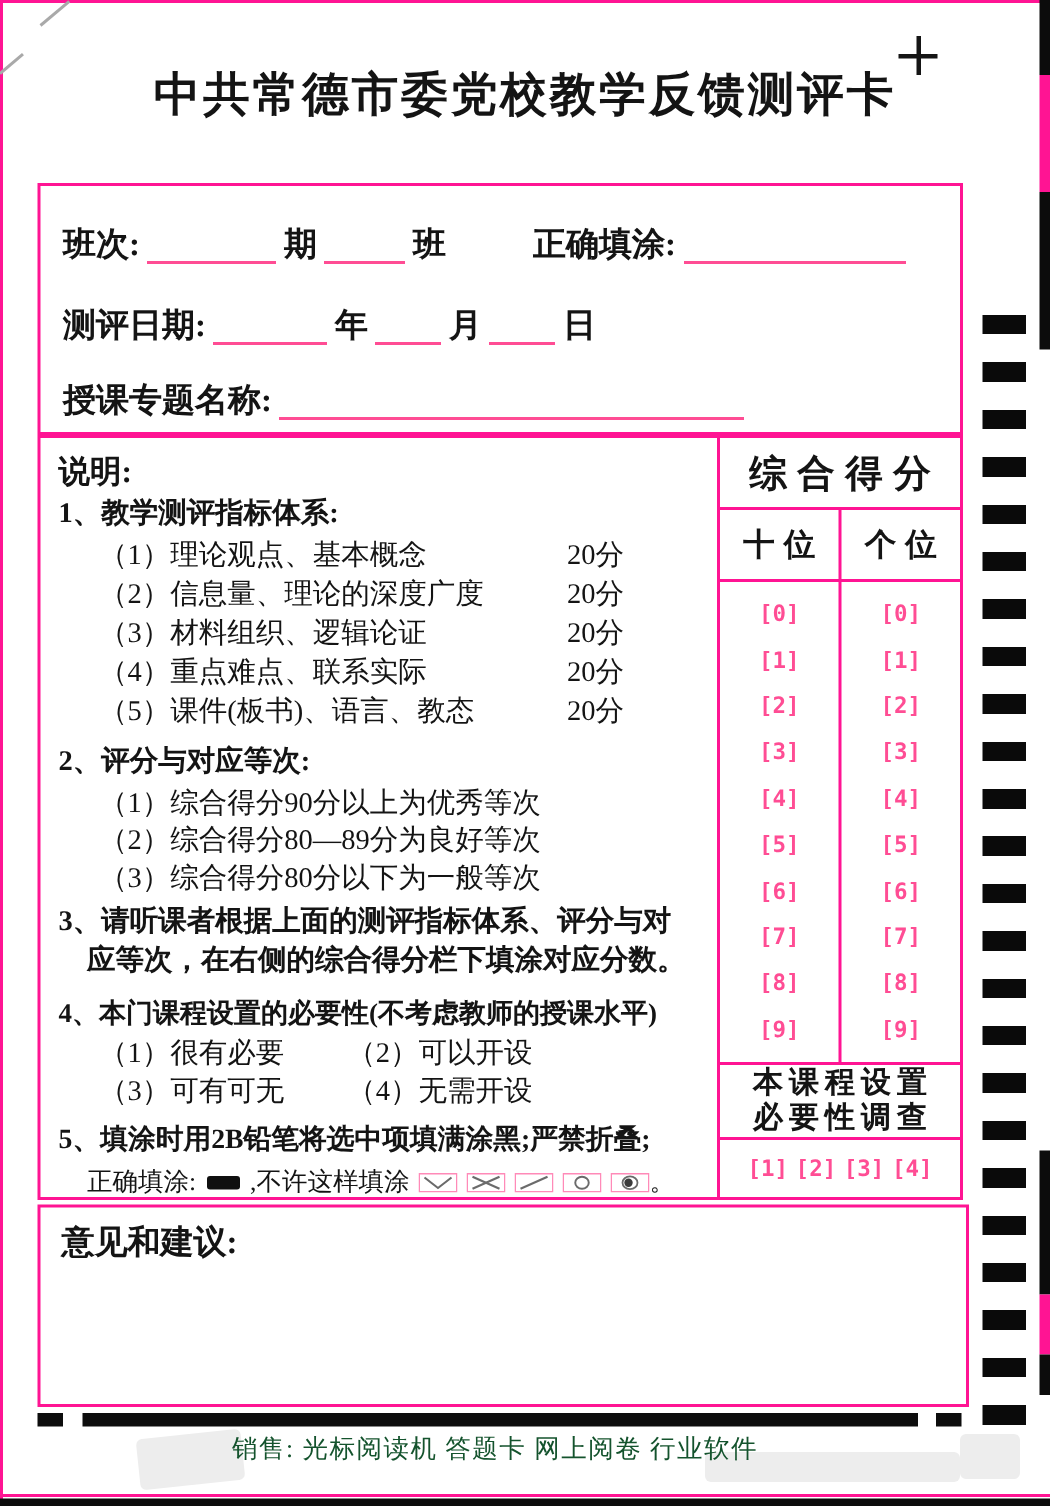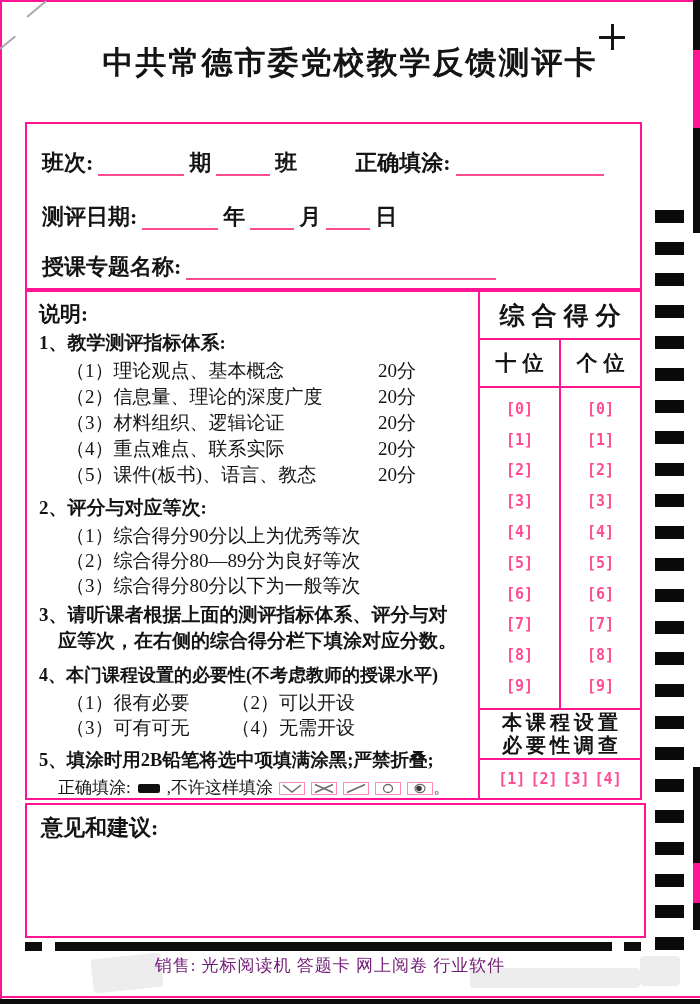--- a/index.html
+++ b/index.html
@@ -84,21 +84,21 @@
   .sp-options{flex:1;display:flex;align-items:center;justify-content:center;gap:5px;}
   
   .comments-box{position:absolute;left:25px;top:803px;width:621px;height:135px;border:2px solid var(--pink);}
   .comments-label{position:absolute;left:14px;top:8px;font-size:22px;font-weight:bold;}
   
   .bbar{position:absolute;top:942px;height:9px;background:#0d0d0d;}
   .bbar.b1{left:25px;width:17px;}
   .bbar.b2{left:55px;width:557px;}
   .bbar.b3{left:624px;width:17px;}
   .footer{position:absolute;left:0;top:954px;width:660px;text-align:center;
-    font-size:17px;color:#701a75;letter-spacing:1px;}
+    font-size:17px;color:#14532d;letter-spacing:1px;}
   .blob{position:absolute;background:#ededed;border-radius:4px;}
   .blob.w1{left:92px;top:956px;width:70px;height:34px;transform:rotate(-6deg);}
   .blob.w2{left:470px;top:968px;width:170px;height:20px;}
   .blob.w3{left:640px;top:956px;width:40px;height:30px;}
   
   .timing{position:absolute;left:655px;top:210px;width:29px;height:745px;
     background:repeating-linear-gradient(to bottom,#0a0a0a 0 13px,transparent 13px 31.6px);}
 </style>
 </head>
 <body>

